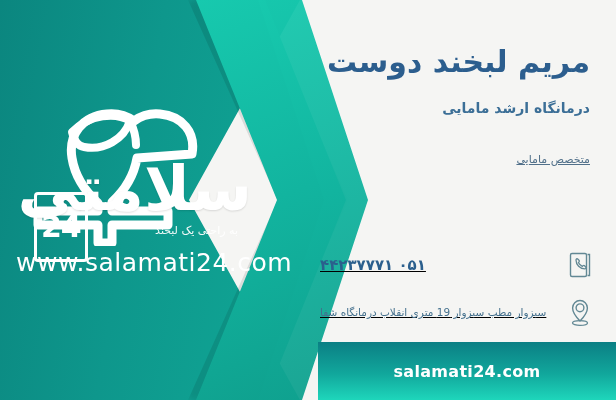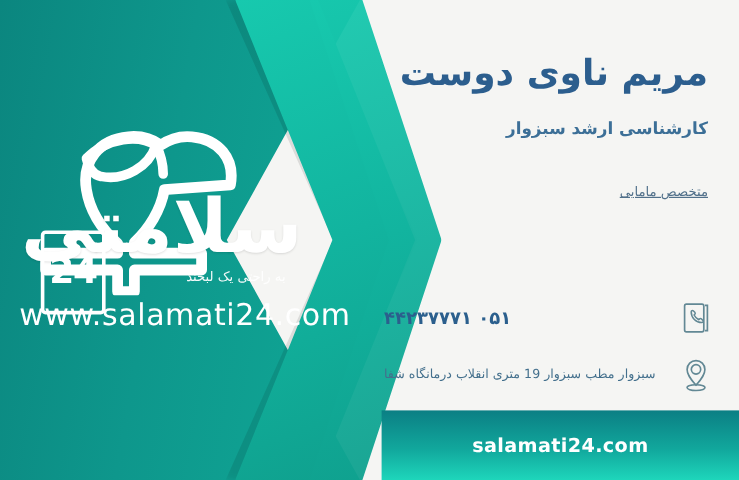--- a/index.html
+++ b/index.html
@@ -108,20 +108,21 @@
 
   
   .contact{
     position:absolute;right:20px;top:248px;
     width:280px;
   }
   .c-row{
     display:flex;align-items:center;justify-content:flex-start;
     direction:rtl;
     margin-bottom:14px;
+    text-decoration:underline;
   }
   .c-icon{
     width:32px;height:34px;flex:0 0 32px;
     color:#3e6d7d;opacity:.8;
     display:flex;align-items:center;justify-content:center;
   }
   .c-icon svg{display:block;}
   .c-text{
     flex:1 1 auto;text-align:left;
     padding-left:4px;padding-right:10px;
@@ -171,22 +172,22 @@
 
       <path d="M114 25c4 8 6 16 6 24" fill="none" stroke="#ffffff" stroke-width="8" stroke-linecap="round"></path>
     </svg>
     <div class="logo-word">سلامتی</div>
     <div class="logo-badge">24</div>
     <div class="logo-tagline">به راحتی یک لبخند</div>
     <div class="logo-url">www.salamati24.com</div>
   </div>
 
   <div class="content">
-    <div class="doc-name">مریم  ناوی دوست</div>
-    <div class="doc-degree">کارشناسی ارشد سبزوار</div>
+    <div class="doc-name">مریم  لبخند دوست</div>
+    <div class="doc-degree">درمانگاه ارشد مامایی</div>
     <div class="doc-specialty">متخصص مامایی</div>
   </div>
 
   <div class="contact">
 
     <div class="c-row">
       <div class="c-icon">
         <svg width="24" height="28" viewBox="0 0 24 28" aria-hidden="true">
           <rect x="2.5" y="2.5" width="16" height="23" rx="1.5" fill="none" stroke="#3e6d7d" stroke-width="1.4"></rect>
           <path d="M19.5 3.5 h2 v21 h-2" fill="none" stroke="#3e6d7d" stroke-width="1.4"></path>

